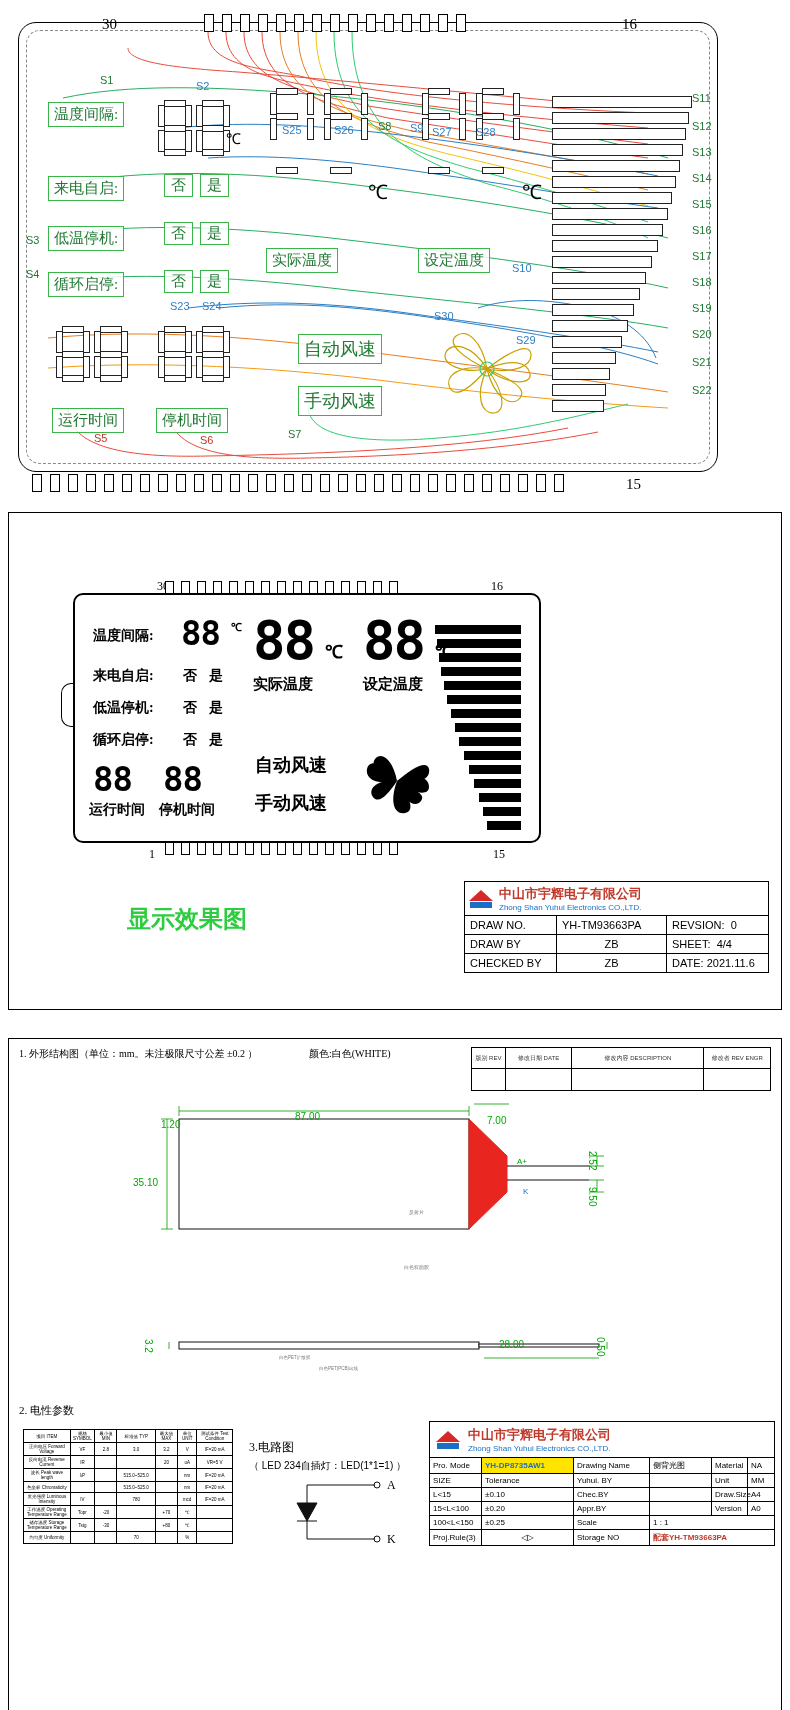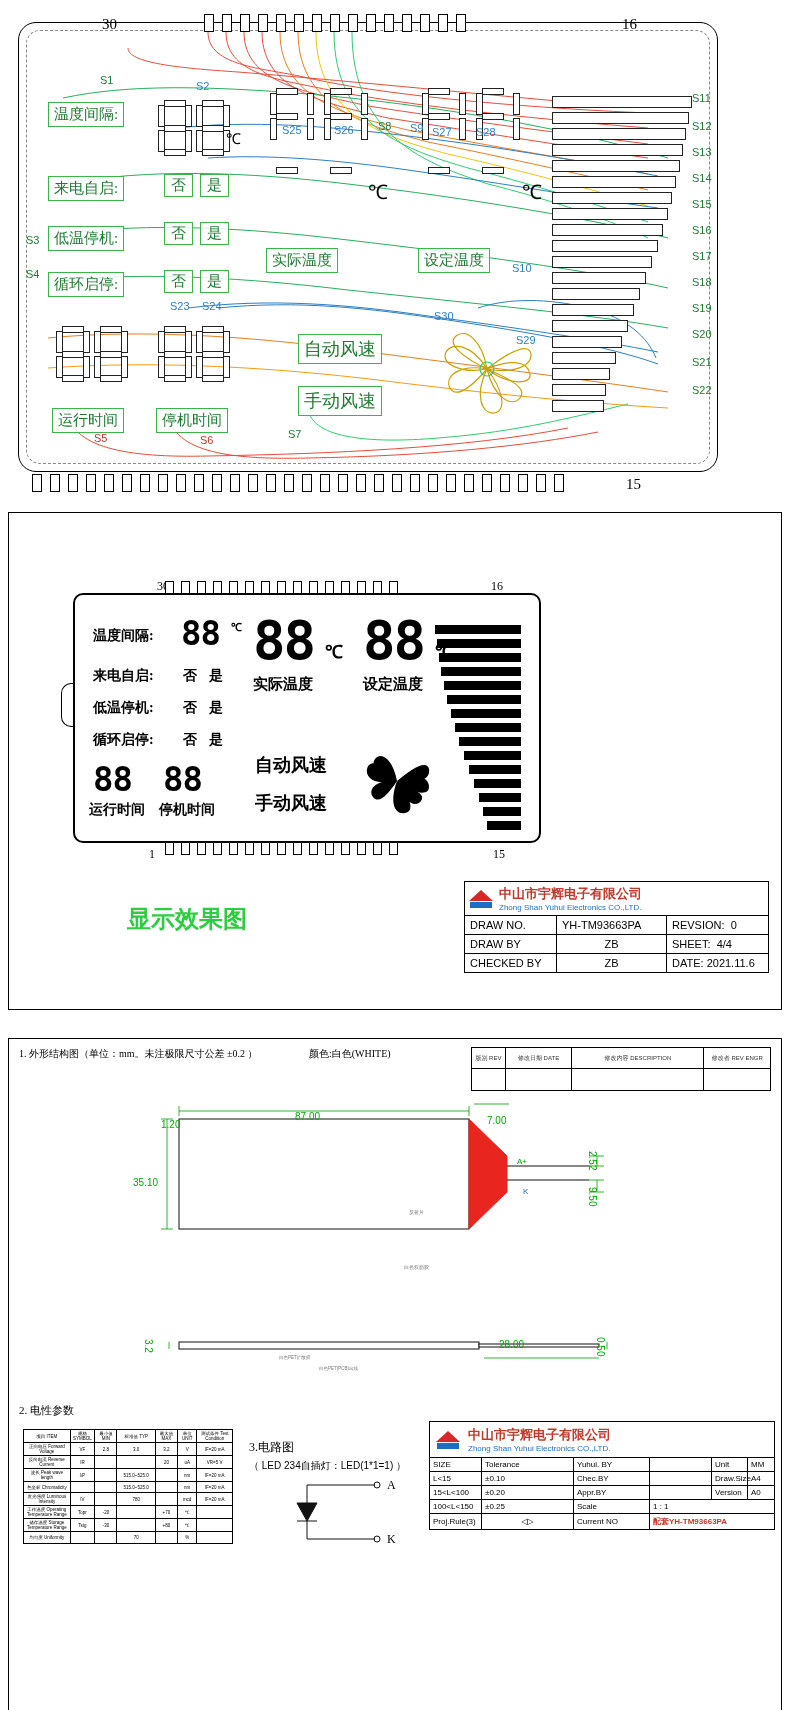--- a/index.html
+++ b/index.html
@@ -733,20 +733,30 @@
         <div class="logo-mark">
             <span class="lred"></span>
             <span class="lblue"></span>
           </div>
         <div>
           <div class="cn" style="color:#c0392b; font-weight:bold; font-size:13px;">中山市宇辉电子有限公司</div>
           <div class="en" style="color:#1a6fc4; font-size:8px;">Zhong Shan Yuhui Electronics CO.,LTD.</div>
         </div>
       </div>
 
+      <div class="brow">
+        <div class="bc" style="width:52px;">Pro. Mode</div>
+        <div class="bc yellow" style="width:92px;">
+            <span class="blue-t">YH-DP8735AW1</span>
+          </div>
+        <div class="bc" style="width:76px;">Drawing Name</div>
+        <div class="bc" style="width:62px;">侧背光图</div>
+        <div class="bc" style="width:36px;">Material</div>
+        <div class="bc" style="flex:1;">NA</div>
+      </div>
 
       <div class="brow">
         <div class="bc" style="width:52px;">SIZE</div>
         <div class="bc" style="width:92px;">Tolerance</div>
         <div class="bc" style="width:76px;">Yuhui. BY</div>
         <div class="bc" style="width:62px;"></div>
         <div class="bc" style="width:36px;">Unit</div>
         <div class="bc" style="flex:1;">MM</div>
       </div>
 
@@ -771,21 +781,21 @@
       <div class="brow">
         <div class="bc" style="width:52px;">100&lt;L&lt;150</div>
         <div class="bc" style="width:92px;">±0.25</div>
         <div class="bc" style="width:76px;">Scale</div>
         <div class="bc" style="flex:1;">1 : 1</div>
       </div>
 
       <div class="brow">
         <div class="bc" style="width:52px;">Proj.Rule(3)</div>
         <div class="bc" style="width:92px; justify-content:center;">◁▷</div>
-        <div class="bc" style="width:76px;">Current NO</div>
+        <div class="bc" style="width:76px;">Storage NO</div>
         <div class="bc" style="flex:1;">
             <span class="red-t">配套YH-TM93663PA</span>
           </div>
       </div>
     </div>
 
   </div>
 
 </div>
 

